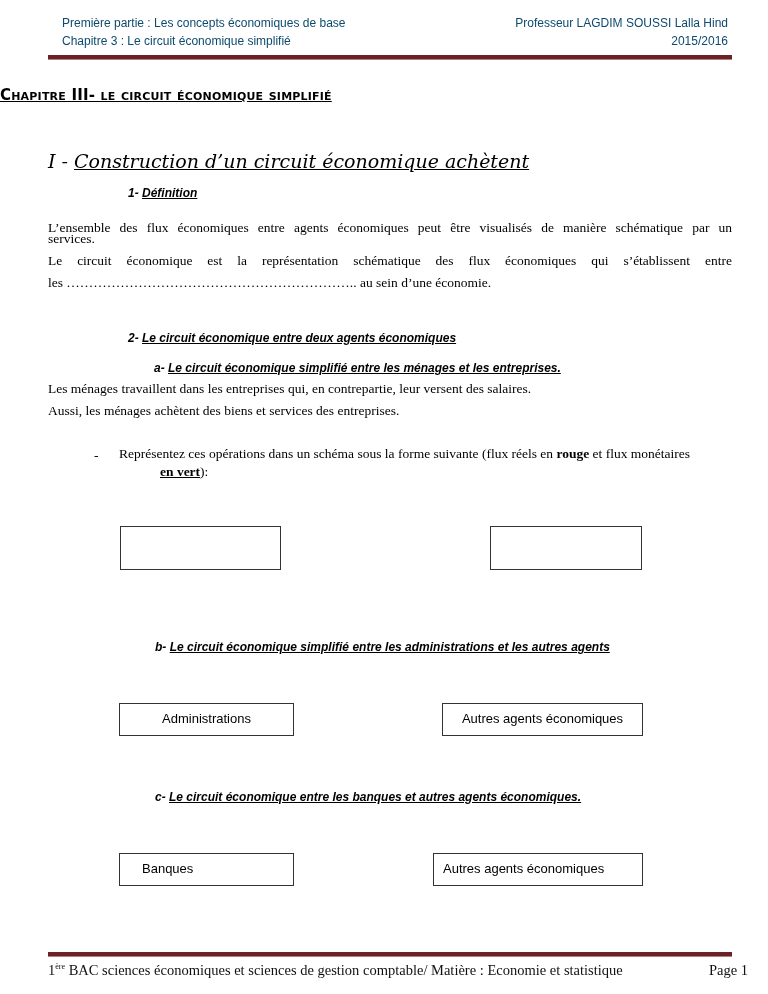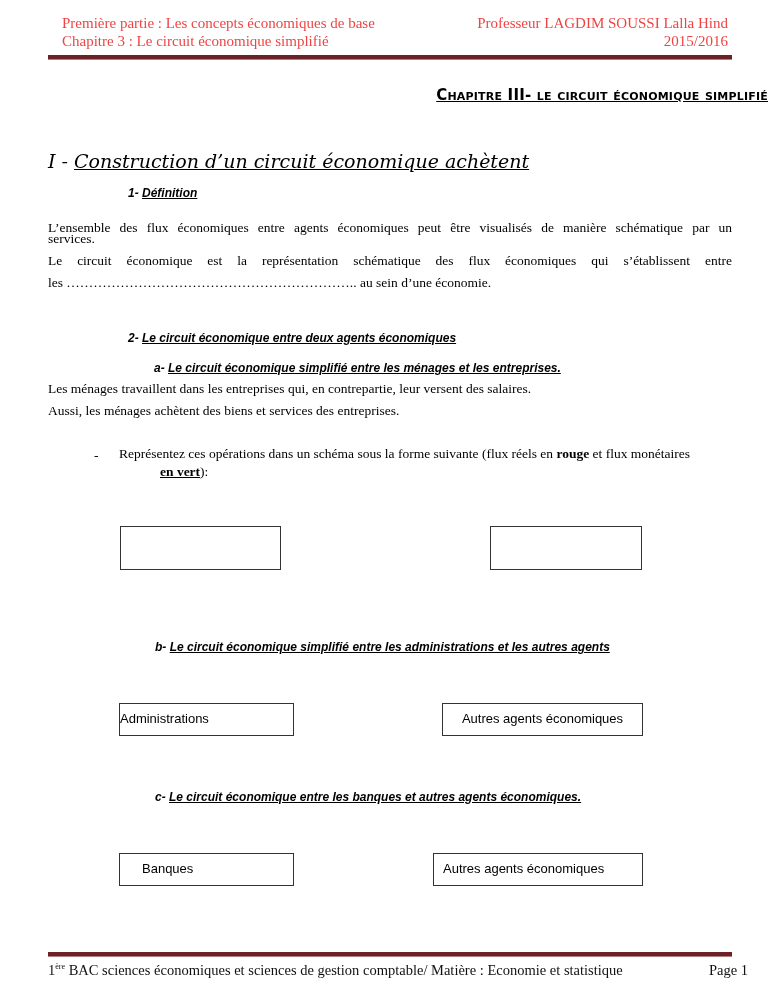--- a/index.html
+++ b/index.html
@@ -1,18 +1,18 @@
 <!DOCTYPE html>
 <html><head>
 <meta charset="utf-8">
 <style>
   html, body { margin: 0; padding: 0; background: #ffffff; }
   body { width: 768px; height: 994px; position: relative; overflow: hidden; color: #000; }
   .abs { position: absolute; }
-  .hdr { font-family: Liberation Serif, serif; font-size: 15px; line-height: 18px; color: #ef4444; }
+  .hdr { font-family: Liberation Sans, sans-serif; font-size: 12px; line-height: 18px; color: #0c4a6e; }
   .rule { position: absolute; left: 48px; width: 684px; height: 4px; background: #6b2125; border-bottom: 1px solid #b08080; }
   .chtitle { font-family: "DejaVu Sans", sans-serif; font-weight: bold; font-variant: small-caps; font-size: 15px; text-decoration: underline; letter-spacing: 0.2px; }
   .sec1 { font-family: "DejaVu Serif", serif; font-style: italic; font-size: 19px; }
   .sec1 .u { text-decoration: underline; }
   .sub { font-family: "Liberation Sans", sans-serif; font-style: italic; font-weight: bold; font-size: 12px; }
   .sub .u { text-decoration: underline; }
   .body { font-family: "Liberation Serif", serif; font-size: 13.5px; line-height: 22px; }
   .justify { text-align: justify; text-align-last: justify; }
   .box { position: absolute; border: 1.5px solid #333; background: #fff; box-sizing: border-box; }
   .boxlabel { font-family: "Liberation Sans", sans-serif; font-size: 13px; }
@@ -21,21 +21,21 @@
 </style>
 </head>
 <body>
 
 <div class="abs hdr" style="left:62px; top:14px;">Première partie : Les concepts économiques de base</div>
 <div class="abs hdr" style="left:62px; top:32px;">Chapitre 3 : Le circuit économique simplifié</div>
 <div class="abs hdr" style="right:40px; top:14px; text-align:right;">Professeur LAGDIM SOUSSI Lalla Hind</div>
 <div class="abs hdr" style="right:40px; top:32px; ">2015/2016</div>
 <div class="rule" style="top:55px;"></div>
 
-<div class="abs chtitle" style="left:0; width:768px; top:86px; text-align:right;">Chapitre III- le circuit économique simplifié</div>
+<div class="abs chtitle" style="left:0; width:768px; top:86px; text-align:left;">Chapitre III- le circuit économique simplifié</div>
 
 <div class="abs sec1" style="left:48px; top:150px;">
   <span>I - </span><span class="u">Construction d’un circuit économique achètent</span>
 </div>
 
 <div class="abs sub" style="left:128px; top:186px;">
   <span>1- </span><span class="u">Définition</span>
 </div>
 
 <div class="abs body justify" style="left:48px; width:684px; top:206px;margin-top:11px;">L’ensemble des flux économiques entre agents économiques peut être visualisés de manière schématique par un</div>
@@ -61,21 +61,21 @@
 <div class="box" style="left:120px; top:526px; width:161px; height:44px;">
   <span class="boxlabel"></span>
 </div>
 <div class="box" style="left:490px; top:526px; width:152px; height:44px;">
   <span class="boxlabel"></span>
 </div>
 
 <div class="abs sub" style="left:155px; top:640px;">
   <span>b- </span><span class="u">Le circuit économique simplifié entre les administrations et les autres agents</span>
 </div>
-<div class="box" style="left:119px; top:703px; width:175px; height:33px; line-height:27px;">
+<div class="box" style="left:119px; top:703px; width:175px; height:33px; text-align:center; line-height:27px;">
   <span class="boxlabel">Administrations</span>
 </div>
 <div class="box" style="left:442px; top:703px; width:201px; height:33px; text-align:center; line-height:27px;">
   <span class="boxlabel">Autres agents économiques</span>
 </div>
 
 <div class="abs sub" style="left:155px; top:790px;">
   <span>c- </span><span class="u">Le circuit économique entre les banques et autres agents économiques.</span>
 </div>
 <div class="box" style="left:119px; top:853px; width:175px; height:33px; padding-left:22px; line-height:27px;">

